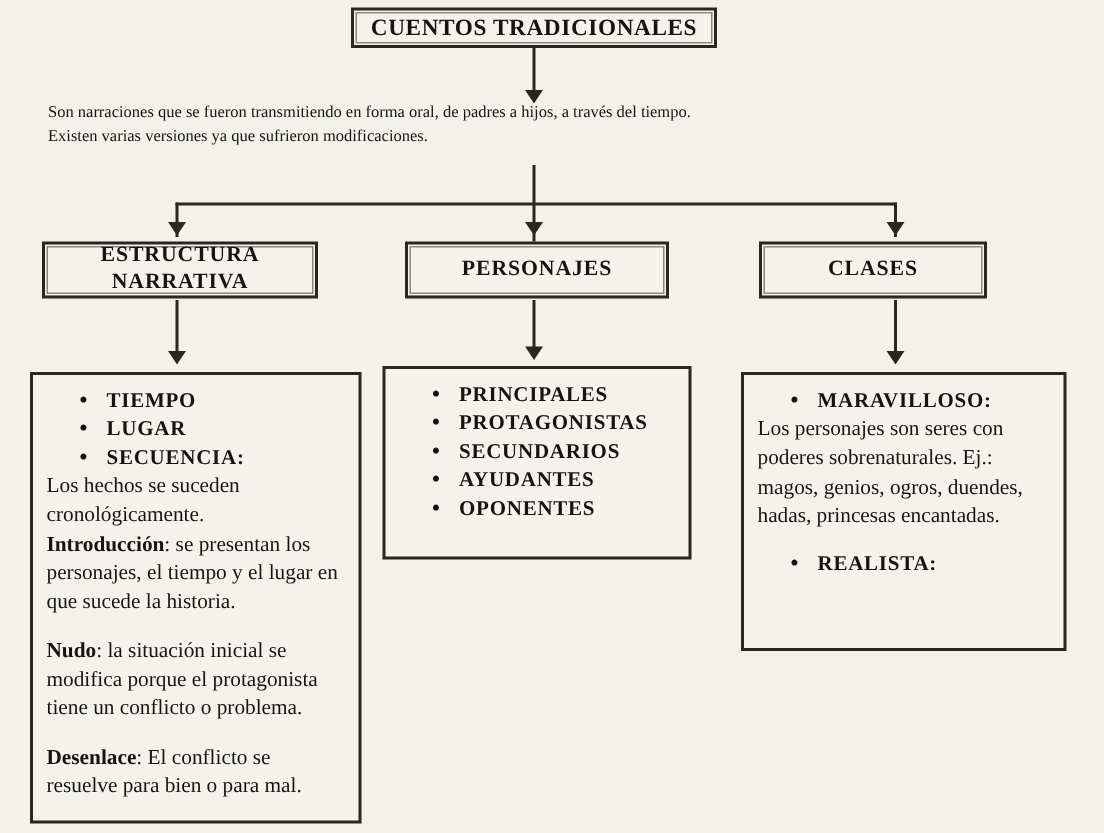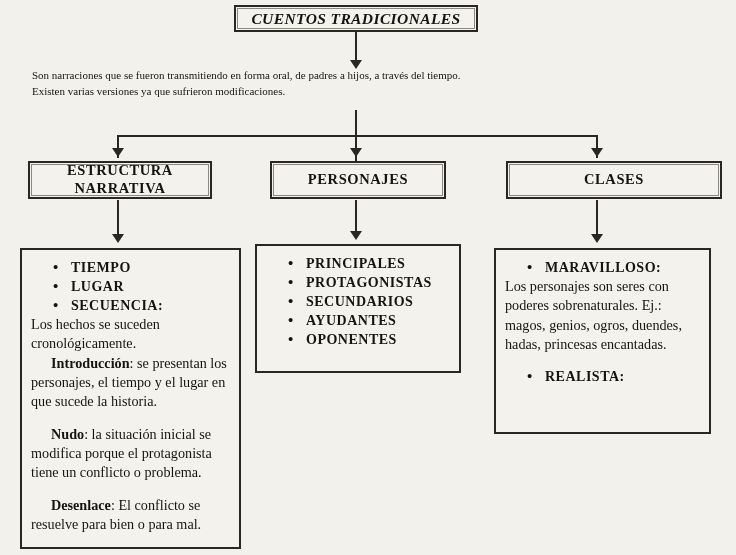--- a/index.html
+++ b/index.html
@@ -39,21 +39,20 @@
     height: 27px;
     display: flex;
     align-items: center;
     justify-content: center;
   }
   #title-box .title-text {
     font-size: 15.5px;
     font-weight: bold;
     letter-spacing: 0.4px;
     white-space: nowrap;
-    font-style: italic;
   }
 
   
   #intro {
     position: absolute;
     left: 32px;
     top: 68px;
     width: 690px;
     font-size: 11px;
     line-height: 1.42;
@@ -69,21 +68,21 @@
     text-align: center;
   }
   .cat-label {
     font-size: 14.5px;
     font-weight: bold;
     letter-spacing: 0.6px;
     line-height: 1.22;
   }
   #cat-0 { left: 28px;  top: 161px; width: 184px; }
   #cat-1 { left: 270px; top: 161px; width: 176px; }
-  #cat-2 { left: 506px; top: 161px; width: 216px; }
+  #cat-2 { left: 506px; top: 161px; width: 152px; }
 
   
   .detail-box {
     padding: 8px 9px 8px 9px;
     font-size: 14.2px;
     line-height: 1.38;
     overflow: hidden;
   }
   #detail-0 { left: 20px;  top: 248px; width: 221px; height: 301px; }
   #detail-1 { left: 255px; top: 244px; width: 206px; height: 129px; }
@@ -107,21 +106,21 @@
     left: -18px;
     top: -1px;
     font-size: 15px;
   }
   .para {
     margin: 0;
     font-size: 14.2px;
     line-height: 1.36;
   }
   .para.spaced { margin-top: 13px; }
-  .para b { font-weight: bold; margin-left: 20px; }
+  .para b { font-weight: bold; }
 
   
   .vline {
     position: absolute;
     width: 2px;
     background: #2a2620;
   }
   .hline {
     position: absolute;
     height: 2px;

